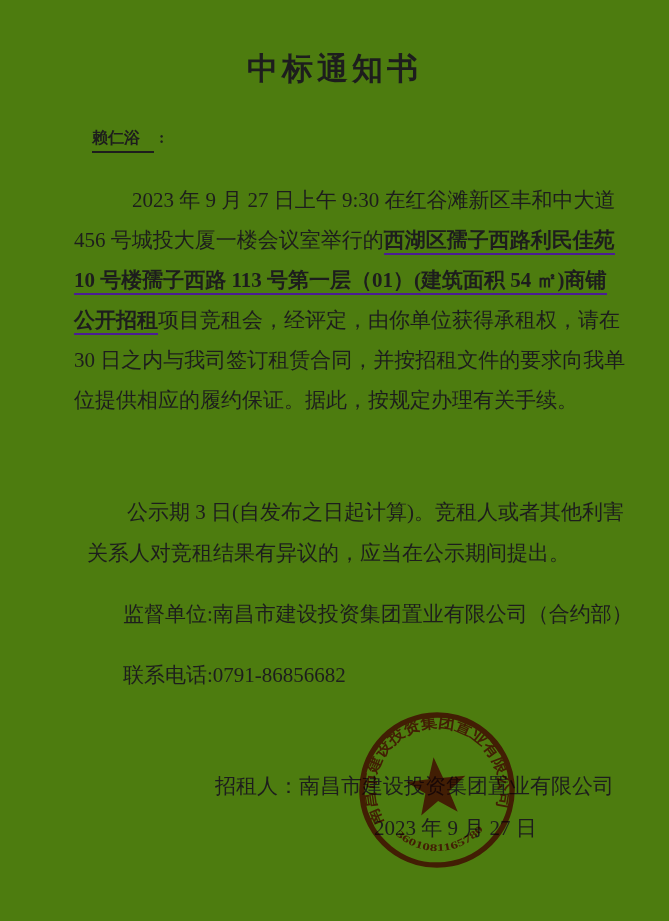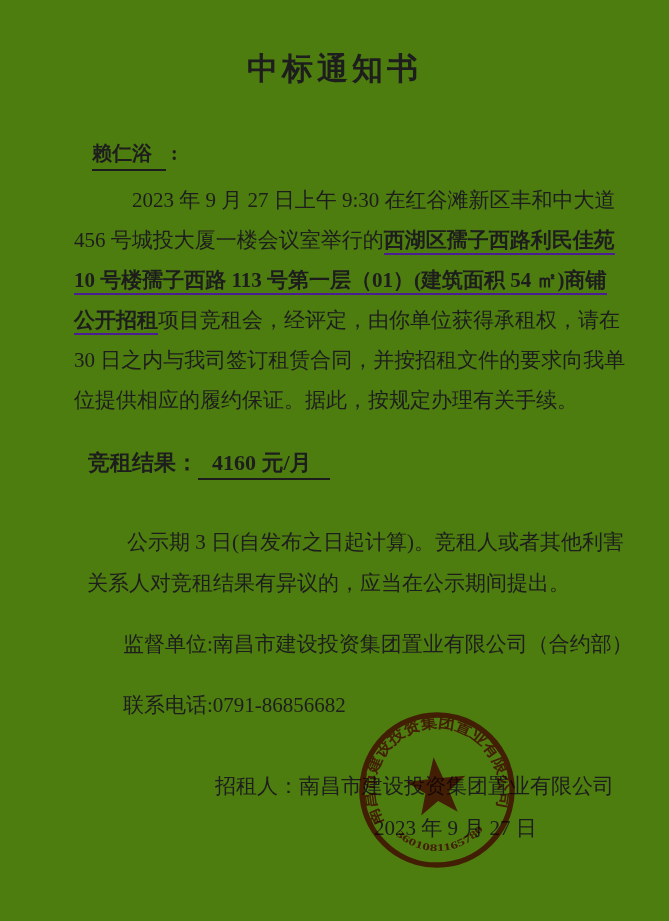--- a/index.html
+++ b/index.html
@@ -5,30 +5,30 @@
   html,body{margin:0;padding:0;background:#e8e8e8;}
   .page{
     position:relative;width:669px;height:921px;background:#4d7c0f;
     font-family:"Liberation Serif","DejaVu Serif",serif;color:#1d1d1d;
     overflow:hidden;box-shadow:0 0 4px rgba(0,0,0,.15);
   }
   .title{
     position:absolute;top:48px;left:0;width:100%;text-align:center;
     font-size:31px;font-weight:700;letter-spacing:4px;
   }
-  .addressee{position:absolute;left:92px;top:140px;font-size:20px;font-weight:700;}
+  .addressee{position:absolute;left:92px;top:128px;font-size:16px;font-weight:700;}
   .addressee .u{border-bottom:2px solid #1d1d1d;padding-right:14px;padding-bottom:2px;display:inline-block;}
   .addressee .c{margin-left:5px;}
   .para1{position:absolute;left:74px;top:180px;width:530px;font-size:21px;}
   .para1 .line{height:40px;line-height:40px;white-space:nowrap;}
   .indent1{text-indent:58px;}
   .em{font-weight:700;border-bottom:2px solid #4c1d95;padding-bottom:1px;}
   .result{position:absolute;left:88px;top:448px;font-size:22px;font-weight:700;}
   .result .val{border-bottom:2px solid #1d1d1d;padding:0 18px 3px 14px;}
-  .para2{position:absolute;left:87px;top:522px;width:525px;font-size:21px;}
+  .para2{position:absolute;left:87px;top:492px;width:525px;font-size:21px;}
   .para2 .line{height:41px;line-height:41px;white-space:nowrap;}
   .indent2{text-indent:40px;}
   .indent3{text-indent:36px;margin-top:20px;}
   .sign-party{position:absolute;left:215px;top:772px;font-size:21px;white-space:nowrap;}
   .sign-date{position:absolute;left:374px;top:814px;font-size:21px;white-space:nowrap;}
   .seal{
     position:absolute;left:351px;top:704px;width:172px;height:172px;
     transform:rotate(-6deg);mix-blend-mode:multiply;opacity:.9;
   }
 </style>
@@ -45,23 +45,20 @@
 
   <div class="para1">
     <div class="line indent1">2023 年 9 月 27 日上午 9:30 在红谷滩新区丰和中大道</div>
     <div class="line"><span>456 号城投大厦一楼会议室举行的</span><span class="em">西湖区孺子西路利民佳苑</span></div>
     <div class="line"><span class="em">10 号楼孺子西路 113 号第一层（01）(建筑面积 54 ㎡)商铺</span></div>
     <div class="line"><span class="em">公开招租</span><span>项目竞租会，经评定，由你单位获得承租权，请在</span></div>
     <div class="line">30 日之内与我司签订租赁合同，并按招租文件的要求向我单</div>
     <div class="line">位提供相应的履约保证。据此，按规定办理有关手续。</div>
   </div>
 
-  <div class="result">
-    <span>竞租结果：</span><span class="val">4160 元/月</span>
-  </div>
 
   <div class="para2">
     <div class="line indent2">公示期 3 日(自发布之日起计算)。竞租人或者其他利害</div>
     <div class="line">关系人对竞租结果有异议的，应当在公示期间提出。</div>
     <div class="line indent3">监督单位:南昌市建设投资集团置业有限公司（合约部）</div>
     <div class="line indent3">联系电话:0791-86856682</div>
   </div>
 
   <div class="sign-party">招租人：南昌市建设投资集团置业有限公司</div>
   <div class="sign-date">2023 年 9 月 27 日</div>

